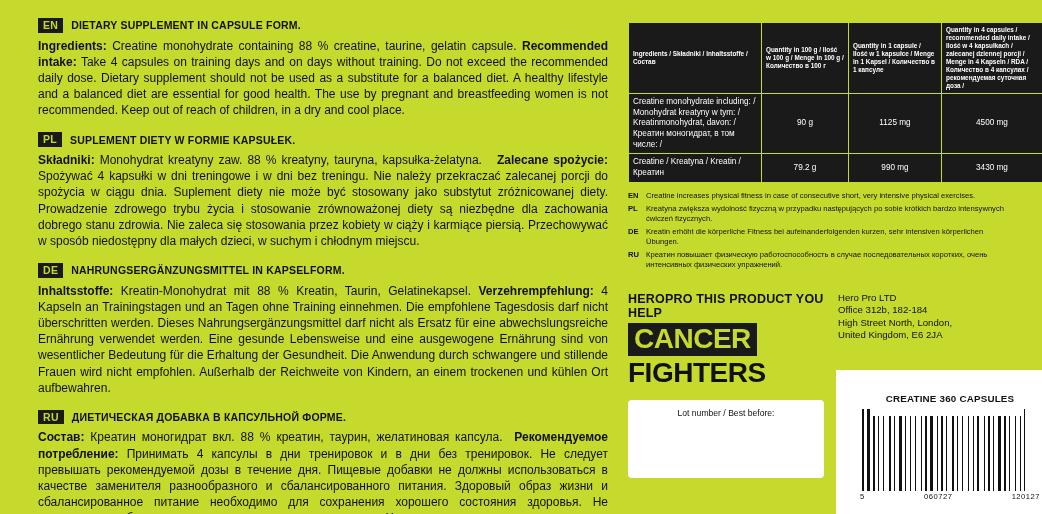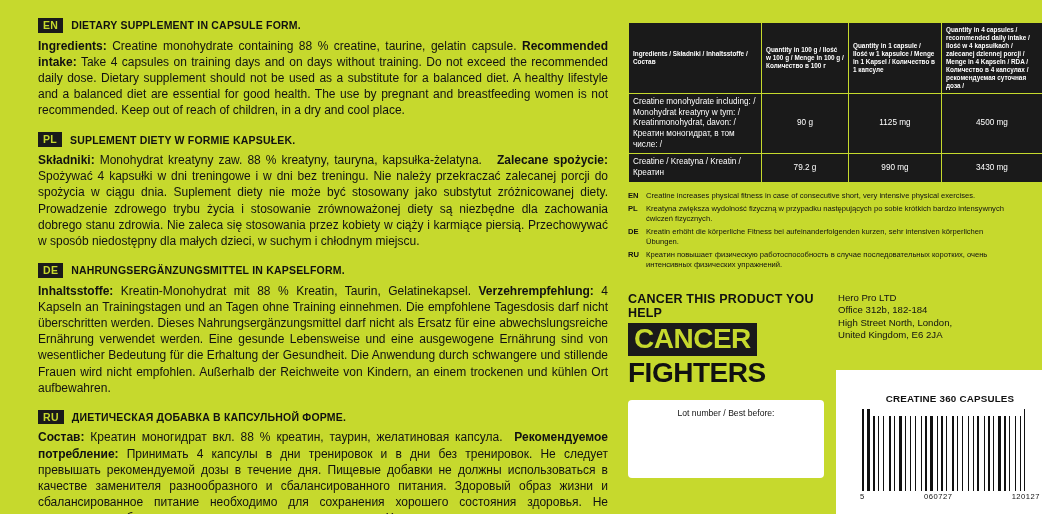--- a/index.html
+++ b/index.html
@@ -315,21 +315,21 @@
         <span class="claim-text">Kreatin erhöht die körperliche Fitness bei aufeinanderfolgenden kurzen, sehr  intensiven körperlichen Übungen.</span>
       </div>
       <div class="claim-row">
         <span class="claim-tag">RU</span>
         <span class="claim-text">Креатин повышает физическую работоспособность в случае последовательных коротких, очень интенсивных физических упражнений.</span>
       </div>
     </div>
   </div>
 
   <div class="charity">
-    <div class="charity-top">CANCER THIS PRODUCT YOU HELP</div>
+    <div class="charity-top">HEROPRO THIS PRODUCT YOU HELP</div>
     <div class="cancer-box">CANCER</div>
     <div class="fighters">FIGHTERS</div>
   </div>
 
   <div class="company">
     <div class="addr">
       <div>Hero Pro LTD</div>
       <div>Office 312b, 182-184</div>
       <div>High Street North, London,</div>
       <div>United Kingdom, E6 2JA</div>

